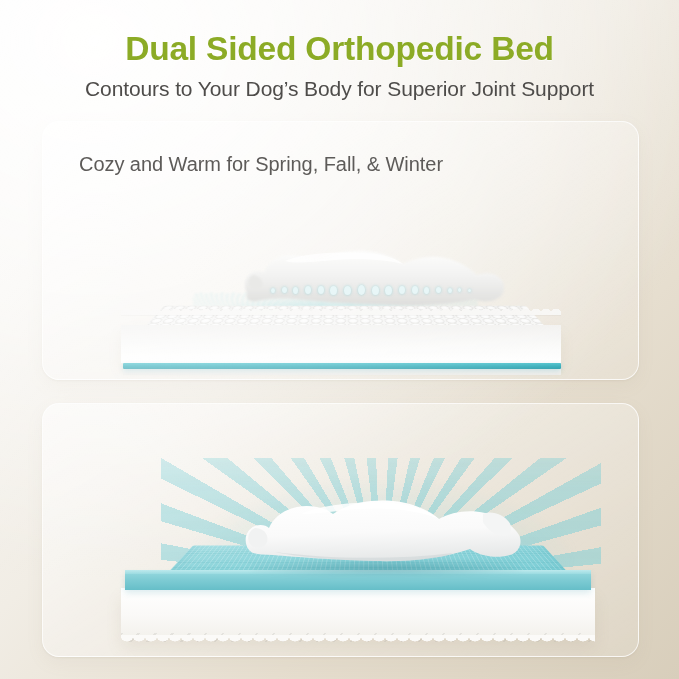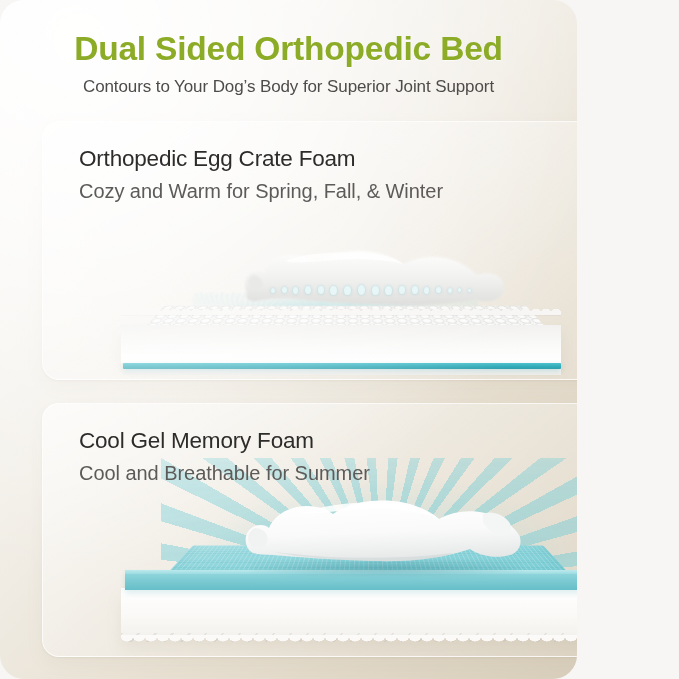--- a/index.html
+++ b/index.html
@@ -10,31 +10,30 @@
     width: 679px;
     height: 679px;
     overflow: hidden;
     font-family: "Liberation Sans", sans-serif;
     background: #F7F6F4;
   }
 
   
   #page {
     position: relative;
-    width: 577px;
+    width: 679px;
     height: 679px;
     background:
       linear-gradient(135deg,
         #FBFAF8 0%,
         #F7F5F1 22%,
         #F1EDE5 45%,
         #E6DECF 70%,
         #D8CEBB 100%);
     overflow: hidden;
-    border-radius: 24px;
   }
   #page::after {
     
     content: "";
     position: absolute;
     inset: 0;
     background: radial-gradient(130% 110% at 14% 6%,
                 rgba(255,255,255,0.92) 0%,
                 rgba(255,255,255,0.45) 38%,
                 rgba(255,255,255,0.0) 72%);
@@ -54,21 +53,21 @@
     font-size: 33.5px;
     font-weight: bold;
     letter-spacing: -0.2px;
     color: #8CAB26;
     line-height: 1.12;
     text-shadow: 0 1px 0 rgba(255,255,255,0.6);
   }
   .main-subtitle {
     margin: 0;
     padding-top: 9px;
-    font-size: 17px;
+    font-size: 21px;
     font-weight: 300;
     color: #4E4C4A;
     letter-spacing: -0.1px;
   }
 
   
   .card {
     position: absolute;
     left: 42px;
     width: 595px;
@@ -405,21 +404,20 @@
 <div id="page">
 
   <div class="header">
     <h1 class="main-title">Dual Sided Orthopedic Bed</h1>
     <p class="main-subtitle">Contours to Your Dog’s Body for Superior Joint Support</p>
   </div>
 
   <div class="card" id="card-egg-crate">
 
     <div class="card-head">
-      <h2 class="card-title">Orthopedic Egg Crate Foam</h2>
       <p class="card-sub">Cozy and Warm for Spring, Fall, &amp; Winter</p>
     </div>
 
     <div class="art" id="art-egg">
 
       <div class="egg-ripple-lines"></div>
       <div class="egg-ripple"></div>
 
       <div class="dog-egg">
         <svg viewBox="0 0 272 72" width="272" height="72" aria-hidden="true">
@@ -488,24 +486,20 @@
         <div class="egg-scallop"></div>
         <div class="egg-stripe-under"></div>
         <div class="egg-stripe"></div>
       </div>
 
     </div>
   </div>
 
   <div class="card" id="card-gel">
 
-    <div class="card-head">
-      <h2 class="card-title">Cool Gel Memory Foam</h2>
-      <p class="card-sub">Cool and Breathable for Summer</p>
-    </div>
 
     <div class="art" id="art-gel">
 
       <div class="rays"></div>
       <div class="rays-glow"></div>
 
       <div class="base-foam"></div>
       <div class="base-zig2"></div>
       <div class="base-zig"></div>
 

